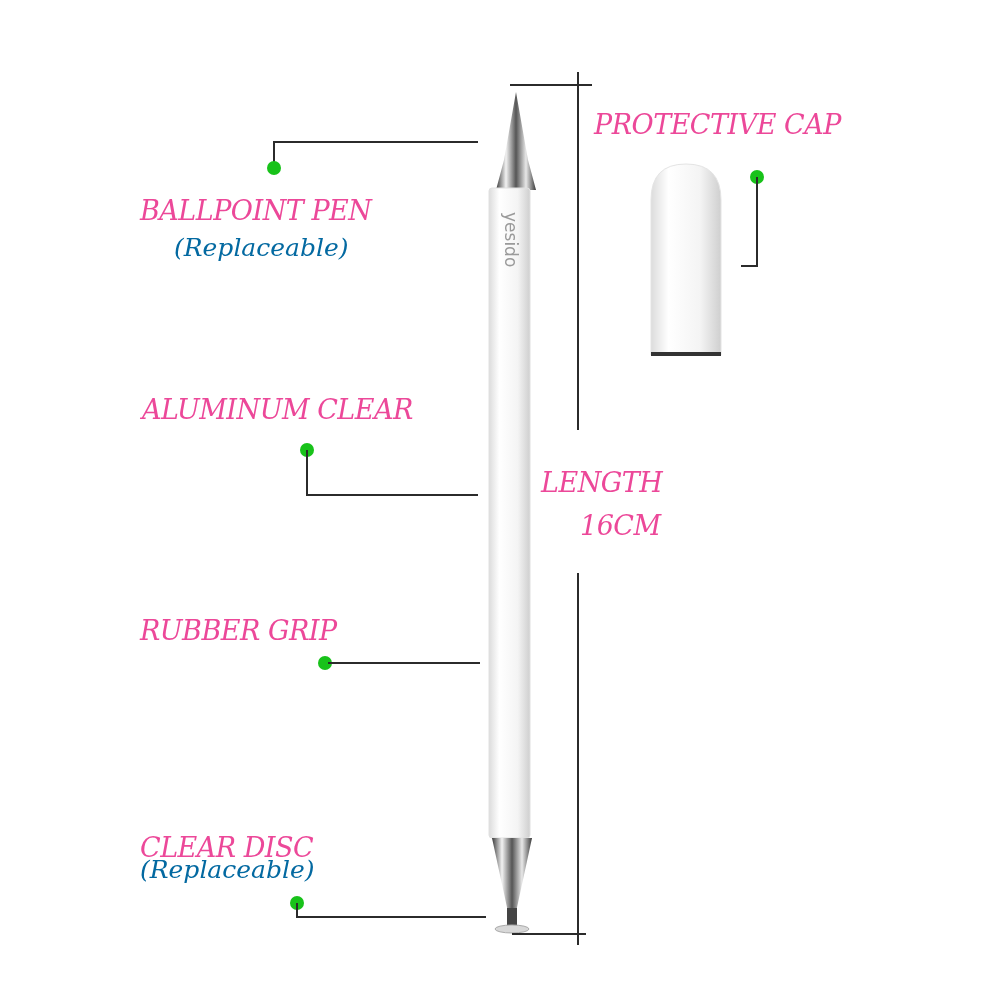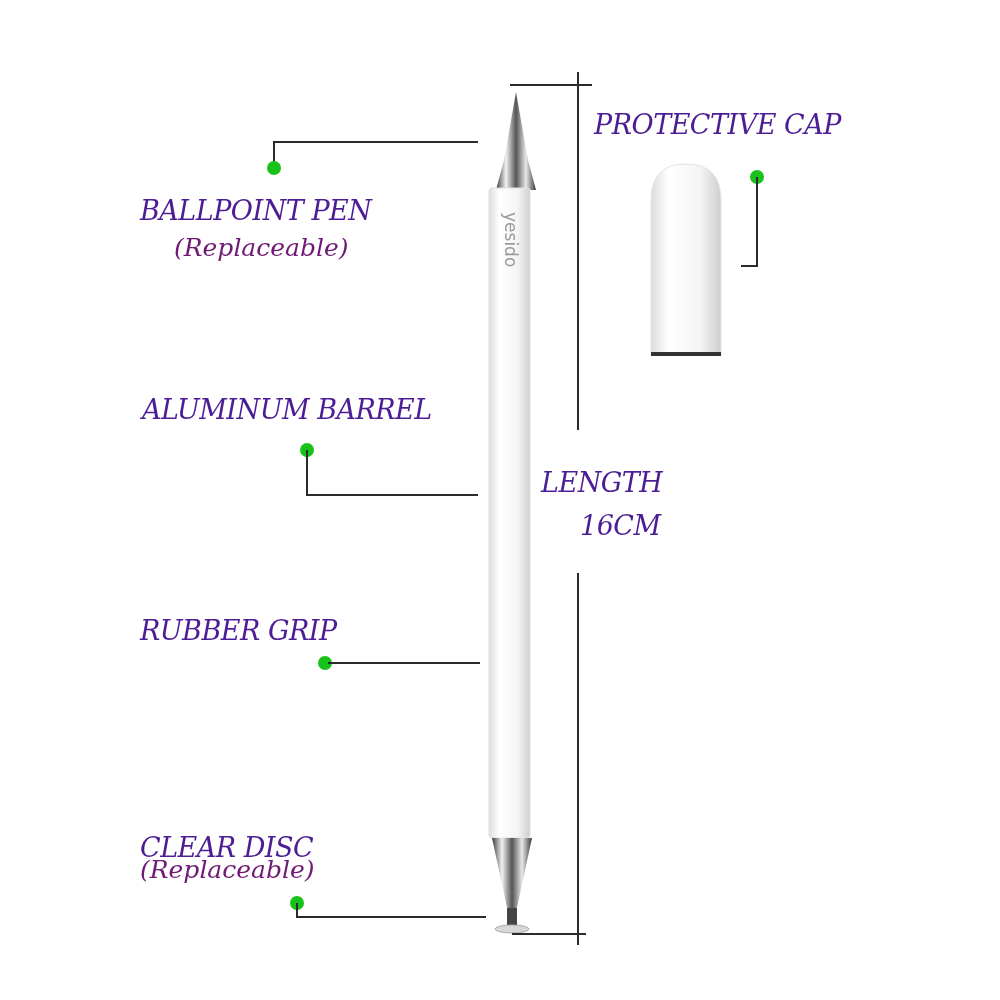--- a/index.html
+++ b/index.html
@@ -1,18 +1,18 @@
 <!DOCTYPE html>
 <html><head>
   <meta charset="utf-8">
   <style>
     html, body { margin:0; padding:0; background:#ffffff; }
     body { width:1000px; height:1000px; position:relative; overflow:hidden; font-family:"DejaVu Serif", serif; }
-    .label { position:absolute; font-style:italic; color:#4c1d95; font-size:27px; letter-spacing:-0.5px; white-space:nowrap; line-height:1; }
-    .sub { position:absolute; font-style:italic; color:#701a75; font-size:25px; white-space:nowrap; line-height:1; }
+    .label { position:absolute; font-style:italic; color:#ec4899; font-size:27px; letter-spacing:-0.5px; white-space:nowrap; line-height:1; }
+    .sub { position:absolute; font-style:italic; color:#0369a1; font-size:25px; white-space:nowrap; line-height:1; }
     .line { position:absolute; background:#2b2b2b; }
     .dot { position:absolute; width:14px; height:14px; border-radius:50%; }
     #pen-svg, #cap-svg { position:absolute; left:0; top:0; }
   </style>
 </head>
 <body>
 
 <svg id="pen-svg" width="1000" height="1000">
   <defs>
     <linearGradient id="body" x1="0" x2="1" y1="0" y2="0">
@@ -53,21 +53,21 @@
 <div class="line" style="left: 273px; top: 141px; width: 2px; height: 26px; background: rgb(43, 43, 43);"></div>
 <div class="dot" style="left: 267px; top: 161px; background: rgb(24, 194, 26);"></div>
 <div class="label" style="left:140px;top:197px;">BALLPOINT PEN</div>
 <div class="sub" style="left:174px;top:235px;">(Replaceable)</div>
 
 <div class="label" style="left:594px;top:111px;">PROTECTIVE CAP</div>
 <div class="dot" style="left: 750px; top: 170px; background: rgb(24, 194, 26);"></div>
 <div class="line" style="left: 756px; top: 177px; width: 2px; height: 90px; background: rgb(43, 43, 43);"></div>
 <div class="line" style="left: 741px; top: 265px; width: 17px; height: 2px; background: rgb(43, 43, 43);"></div>
 
-<div class="label" style="left:142px;top:396px;">ALUMINUM BARREL</div>
+<div class="label" style="left:142px;top:396px;">ALUMINUM CLEAR</div>
 <div class="dot" style="left: 300px; top: 443px; background: rgb(24, 194, 26);"></div>
 <div class="line" style="left: 306px; top: 450px; width: 2px; height: 46px; background: rgb(43, 43, 43);"></div>
 <div class="line" style="left: 306px; top: 494px; width: 172px; height: 2px; background: rgb(43, 43, 43);"></div>
 
 <div class="label" style="left:541px;top:469px;font-style:italic;">LENGTH</div>
 <div class="label" style="left:540px;top:512px;margin-left:40px;">16CM</div>
 
 <div class="label" style="left:140px;top:617px;text-align:center;">RUBBER GRIP</div>
 <div class="dot" style="left: 318px; top: 656px; background: rgb(24, 194, 26);"></div>
 <div class="line" style="left: 328px; top: 662px; width: 152px; height: 2px; background: rgb(43, 43, 43);"></div>

